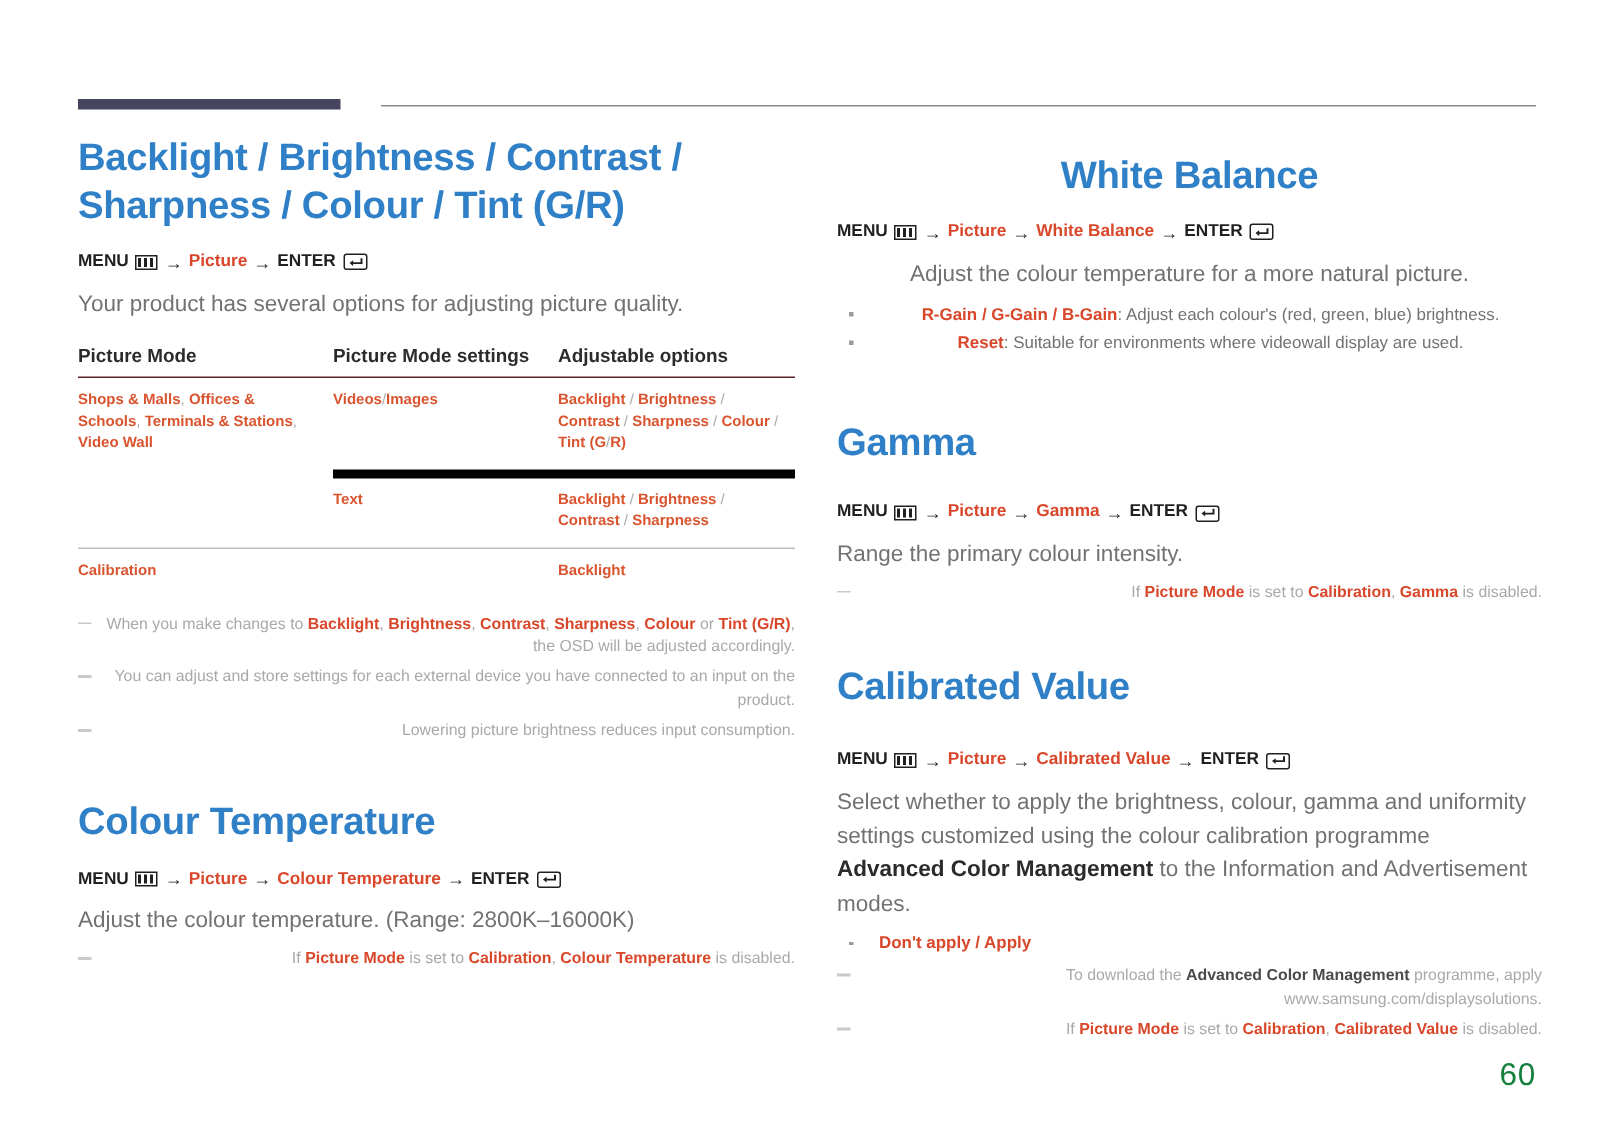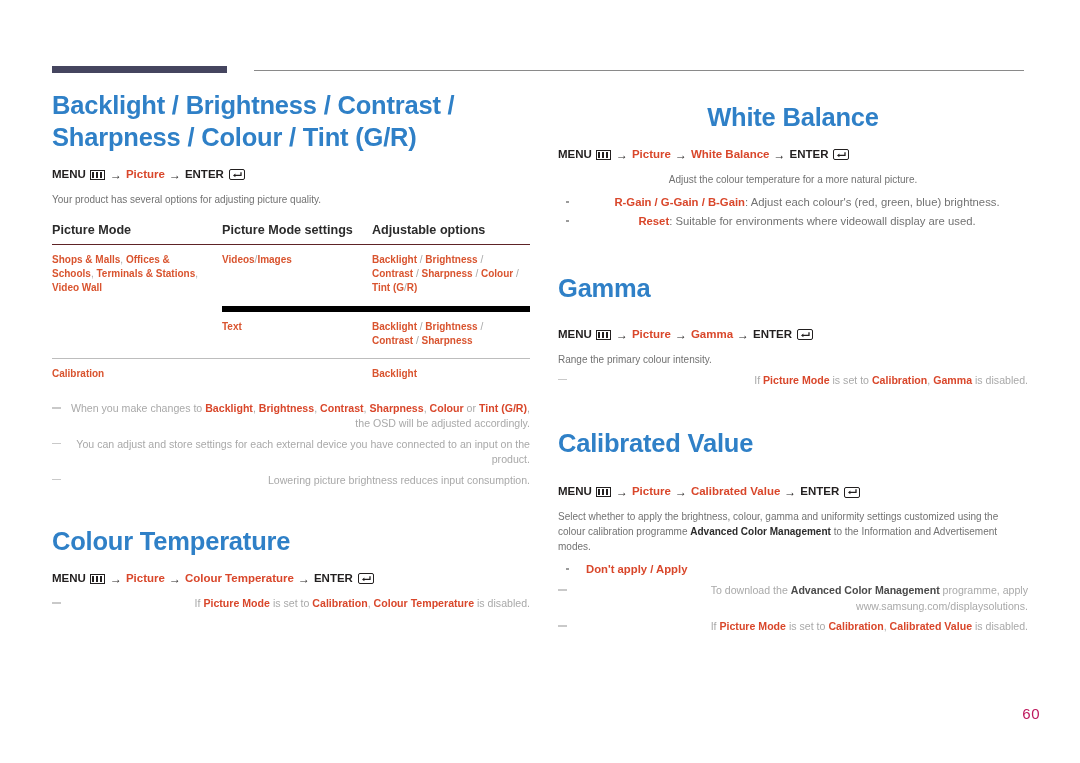--- a/index.html
+++ b/index.html
@@ -116,21 +116,21 @@
     border-radius: 2px;
     box-sizing: border-box;
     position: relative;
     margin-left: 5px;
     vertical-align: -1.5px;
   }
   .icon-enter svg { position: absolute; left: 1px; top: 0.5px; }
 
   
   .body-text {
-    font-size: 10px;
+    font-size: 15px;
     line-height: 1.5;
     color: #727272;
     margin: 0 0 6px 0;
   }
   .body-text b, .body-text .bk { color: #2b2b2b; font-weight: bold; }
 
   
   ul.bullets {
     list-style: none;
     margin: 2px 0 5px 0;
@@ -208,24 +208,24 @@
   tr.r-sep td.divline {
     border-top: 6px solid #000000;
   }
   tr.r-bottom td {
     border-top: 1px solid #bdbdbd;
   }
 
   
   .page-num {
     position: absolute;
-    right: 40px;
+    right: 56px;
     top: 705px;
-    font-size: 15px;
-    color: #be185d;
+    font-size: 21px;
+    color: #15803d;
     font-weight: normal;
     letter-spacing: 0.5px;
   }
 </style>
 </head>
 <body>
 
 <div class="page">
 
   <div class="top-rule-wrap">
@@ -318,20 +318,21 @@
         <span class="arw">→</span>
         <span>ENTER</span>
         <span class="icon-enter">
           <svg width="13" height="9" viewBox="0 0 13 9">
               <path d="M10 1.2 V4.4 H3.4" stroke="#221f1f" stroke-width="1.3" fill="none"></path>
               <path d="M4.4 2.5 L2.0 4.4 L4.4 6.3 Z" fill="#221f1f"></path>
             </svg>
         </span>
       </div>
 
+      <p class="body-text">Adjust the colour temperature. (Range: 2800K–16000K)</p>
 
       <div class="note">
         <span>If <span style="color:#d9472b;font-weight:bold">Picture Mode</span> is set to <span style="color:#d9472b;font-weight:bold">Calibration</span>, <span style="color:#d9472b;font-weight:bold"><span style="color:#d9472b;font-weight:bold">Colour</span> Temperature</span> is disabled.</span>
       </div>
     </div>
   </div>
 
   <div class="col col-right">
 
     <div class="sec-block" style="margin-top:12px;text-align:center;">

